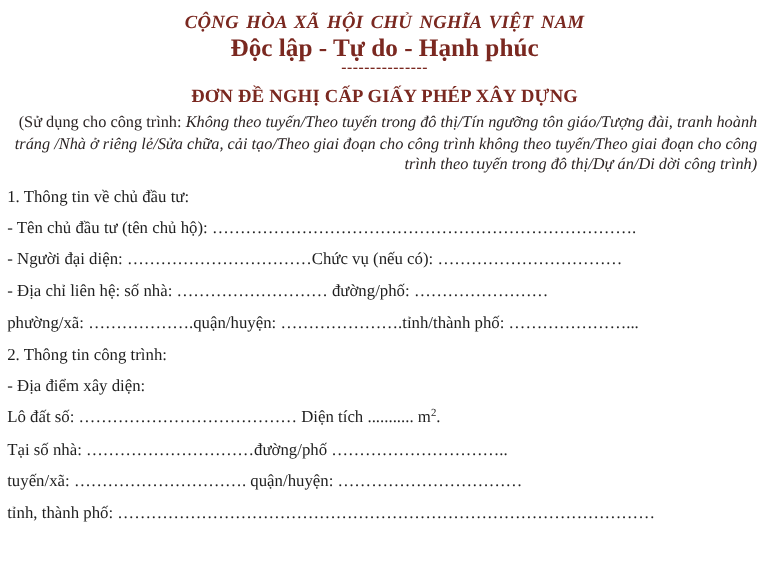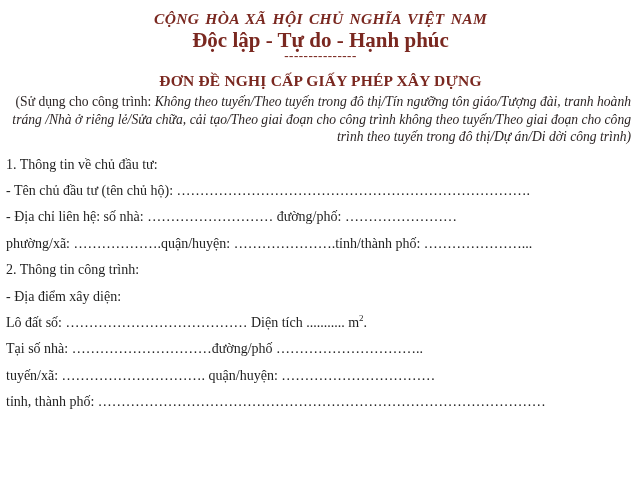--- a/index.html
+++ b/index.html
@@ -97,20 +97,21 @@
 
   <p class="usage-note center"><span>(Sử dụng cho công trình: </span><span class="opts">Không theo tuyến/Theo tuyến trong đô thị/Tín ngưỡng tôn giáo/Tượng đài, tranh hoành tráng /Nhà ở riêng lẻ/Sửa chữa, cải tạo/Theo giai đoạn cho công trình không theo tuyến/Theo giai đoạn cho công trình theo tuyến trong đô thị/Dự án/Di dời công trình)</span></p>
 
 
   <div class="body-lines">
 
     <p>1. Thông tin về chủ đầu tư:</p>
 
     <p>- Tên chủ đầu tư (tên chủ hộ): ………………………………………………………………….</p>
 
+    <p>- Người đại diện: ……………………………Chức vụ (nếu có): ……………………………</p>
 
     <p>- Địa chỉ liên hệ: số nhà: ……………………… đường/phố: ……………………</p>
 
     <p>phường/xã: ……………….quận/huyện: ………………….tỉnh/thành phố: …………………...</p>
 
 
     <p>2. Thông tin công trình:</p>
 
     <p>- Địa điểm xây diện:</p>
 

